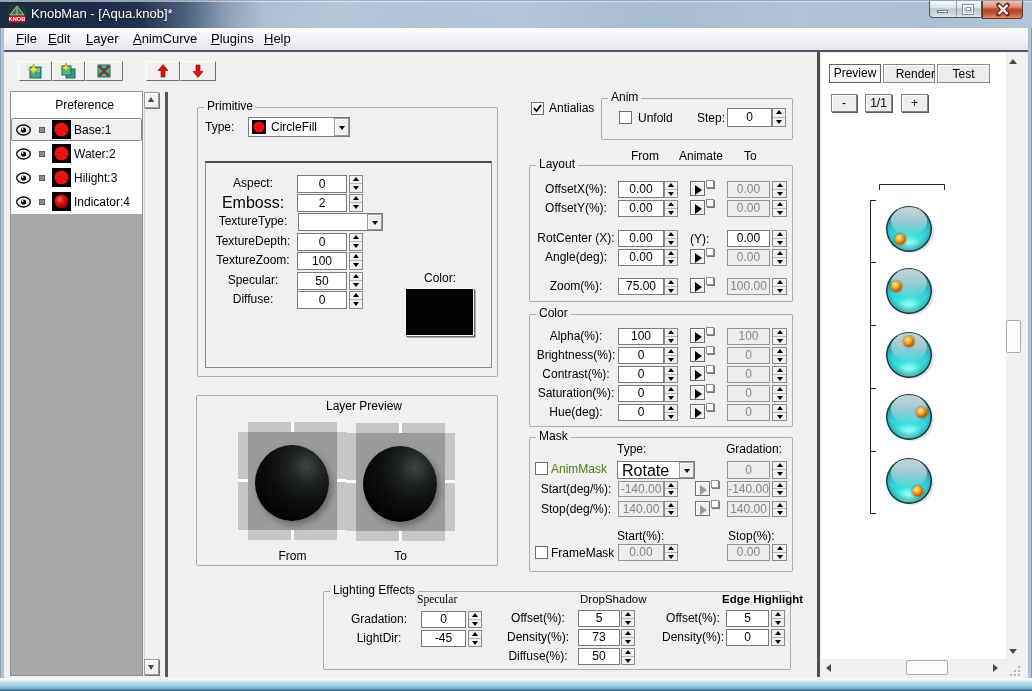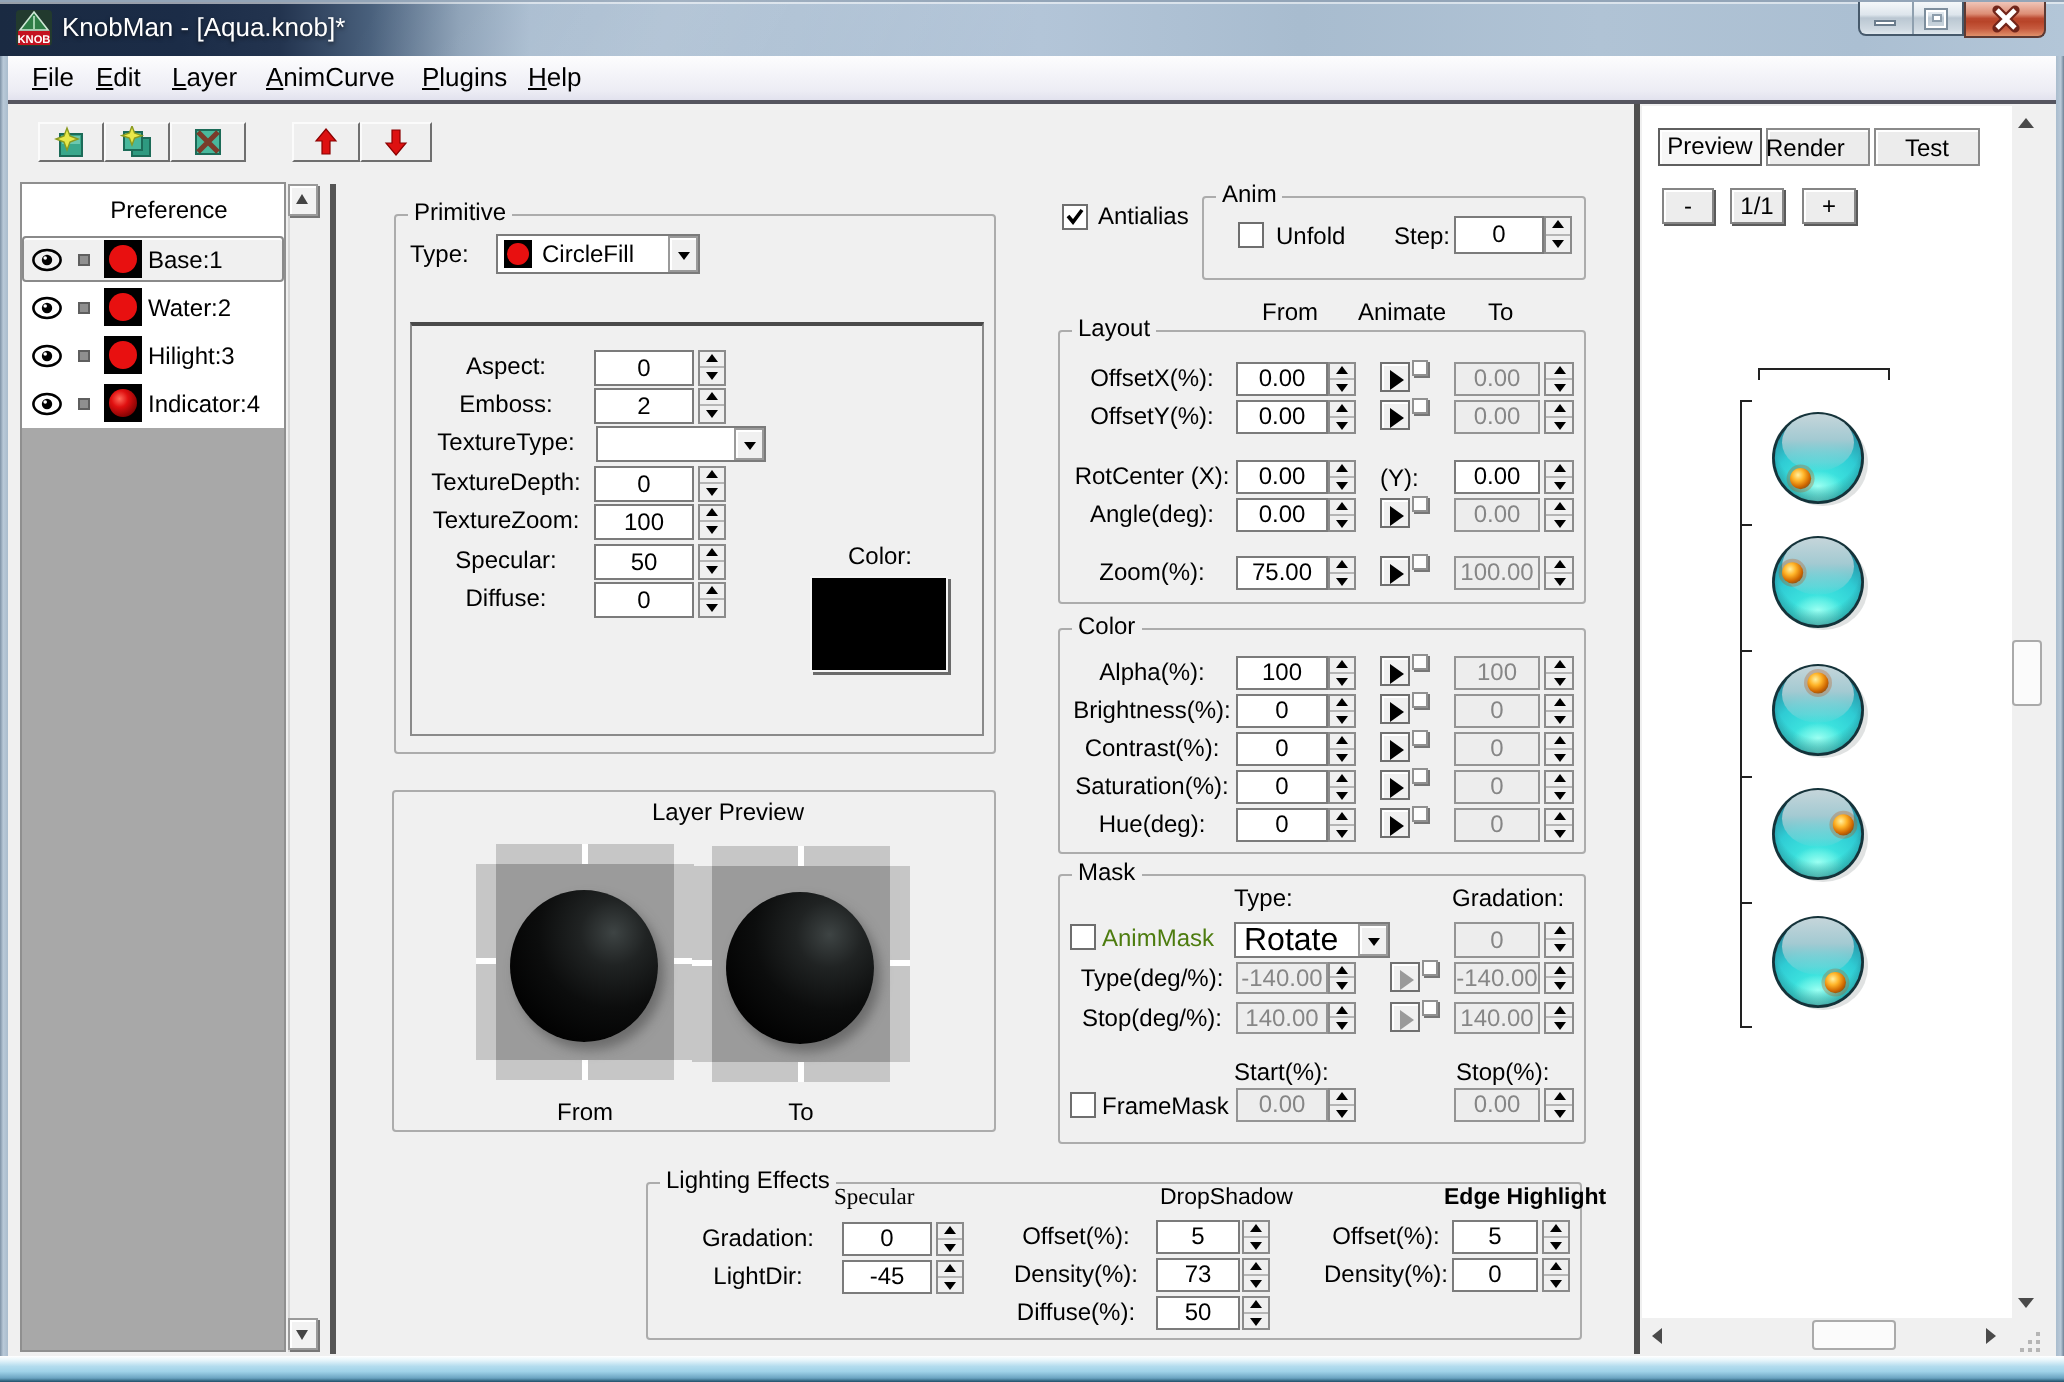--- a/index.html
+++ b/index.html
@@ -167,21 +167,21 @@
   </div>
 <div class="cbt" style="left:334px;top:118px;height:18px"><i class="td" style="margin-top:7px"></i></div>
 <div class="abs" style="left:205px;top:161px;width:287px;height:207px;background:#f0f0f0;
 border:1px solid #8a8a8a;border-top:2px solid #4a4a4a"></div>
 <div class="lb" style="left:103px;top:177px;width:300px;text-align:center;font-size:12px">Aspect:</div>
 <div class="f" style="left:297px;top:175px;width:50px;height:18px;color:#000;border-color:#7b7b7b;background:#fff;line-height:16px">0</div>
 <div class="ud" style="left:349px;top:175px;width:14px;height:18px">
     <div class="uh"><i class="tu"></i></div>
     <div class="dh"><i class="td"></i></div>
   </div>
-<div class="lb" style="left:103px;top:196px;width:300px;text-align:center;font-size:12px">Emboss:</div>
+<div class="lb" style="left:103px;top:196px;width:300px;text-align:center;font-size:16px">Emboss:</div>
 <div class="f" style="left:297px;top:194px;width:50px;height:18px;color:#000;border-color:#7b7b7b;background:#fff;line-height:16px">2</div>
 <div class="ud" style="left:349px;top:194px;width:14px;height:18px">
     <div class="uh"><i class="tu"></i></div>
     <div class="dh"><i class="td"></i></div>
   </div>
 <div class="lb" style="left:103px;top:215px;width:300px;text-align:center;font-size:12px">TextureType:</div>
 <div class="f" style="left:298px;top:213px;width:85px;height:18px"></div>
 <div class="cbt" style="left:367px;top:214px;height:16px"><i class="td" style="margin-top:6px"></i></div>
 <div class="lb" style="left:103px;top:235px;width:300px;text-align:center;font-size:12px">TextureDepth:</div>
 <div class="f" style="left:297px;top:233px;width:50px;height:18px;color:#000;border-color:#7b7b7b;background:#fff;line-height:16px">0</div>
@@ -393,21 +393,21 @@
 <div class="lb" style="left:551px;top:463px;font-size:12px;color:#4d7c0f;">AnimMask</div>
 <div class="f" style="left:617px;top:461px;width:78px;height:18px">
     <span style="position:absolute;left:4px;top:1px;font-size:16px">Rotate</span>
   </div>
 <div class="cbt" style="left:679px;top:462px;height:16px"><i class="td" style="margin-top:6px"></i></div>
 <div class="f" style="left:727px;top:461px;width:43px;height:18px;color:#868686;border-color:#949494;background:#ededed;line-height:16px">0</div>
 <div class="ud" style="left:772px;top:461px;width:15px;height:18px">
     <div class="uh"><i class="tu"></i></div>
     <div class="dh"><i class="td"></i></div>
   </div>
-<div class="lb" style="left:426px;top:483px;width:300px;text-align:center;font-size:12px">Type(deg/%):</div>
+<div class="lb" style="left:426px;top:483px;width:300px;text-align:center;font-size:12px">Start(deg/%):</div>
 <div class="f" style="left:618px;top:481px;width:46px;height:16px;color:#868686;border-color:#949494;background:#ededed;line-height:14px">-140.00</div>
 <div class="ud" style="left:664px;top:481px;width:14px;height:16px">
     <div class="uh"><i class="tu"></i></div>
     <div class="dh"><i class="td"></i></div>
   </div>
 <div class="ab" style="left:695px;top:481px"><i class="tr" style="border-left-color:#9a9a9a"></i></div>
 <div class="mc" style="left:711px;top:480px"></div>
 <div class="f" style="left:727px;top:481px;width:43px;height:16px;color:#868686;border-color:#949494;background:#ededed;line-height:14px">-140.00</div>
 <div class="ud" style="left:772px;top:481px;width:15px;height:16px">
     <div class="uh"><i class="tu"></i></div>
@@ -485,21 +485,21 @@
 <div class="f" style="left:726px;top:629px;width:43px;height:17px;color:#000;border-color:#7b7b7b;background:#fff;line-height:15px">0</div>
 <div class="ud" style="left:771px;top:629px;width:14px;height:17px">
     <div class="uh"><i class="tu"></i></div>
     <div class="dh"><i class="td"></i></div>
   </div>
 <div class="abs" style="left:817px;top:52px;width:2.5px;height:625px;background:#4f4f4f"></div>
 <div class="abs" style="left:821px;top:53px;width:186px;height:606px;background:#fff"></div>
 <div class="abs" style="left:829px;top:64px;width:52px;height:19px;background:#f7f7f7;border:1px solid #5f5f5f;box-shadow:inset 1px 1px 0 #fff"></div>
 <div class="lb" style="left:829px;top:67px;width:52px;text-align:center;font-size:12px">Preview</div>
 <div class="abs" style="left:883px;top:64px;width:52px;height:19px;background:#ececec;border:1px solid #8a8a8a;box-shadow:inset 1px 1px 0 #fff"></div>
-<div class="lb" style="left:883px;top:68px;width:52px;text-align:left;font-size:12px">Render</div>
+<div class="lb" style="left:883px;top:68px;width:52px;text-align:right;font-size:12px">Render</div>
 <div class="abs" style="left:937px;top:64px;width:53px;height:19px;background:#ececec;border:1px solid #8a8a8a;box-shadow:inset 1px 1px 0 #fff"></div>
 <div class="lb" style="left:937px;top:68px;width:53px;text-align:center;font-size:12px">Test</div>
 <div class="btn3" style="left:831px;top:94px;width:26px;height:18px;line-height:16px">-</div>
 <div class="btn3" style="left:865px;top:94px;width:27px;height:18px;line-height:16px">1/1</div>
 <div class="btn3" style="left:901px;top:94px;width:27px;height:18px;line-height:16px">+</div>
 <svg class="abs" style="left:868px;top:180px" width="80" height="340">
 <path d="M11.5 10 L11.5 4.5 L76.5 4.5 L76.5 10" stroke="#222" stroke-width="1" fill="none"></path>
 <path d="M8 20.5 L2.5 20.5 L2.5 333.5 L8 333.5" stroke="#222" stroke-width="1" fill="none"></path>
 <path d="M2.5 82.5 L8 82.5 M2.5 145.5 L8 145.5 M2.5 208.5 L8 208.5 M2.5 271.5 L8 271.5" stroke="#222" stroke-width="1"></path>
 </svg>

